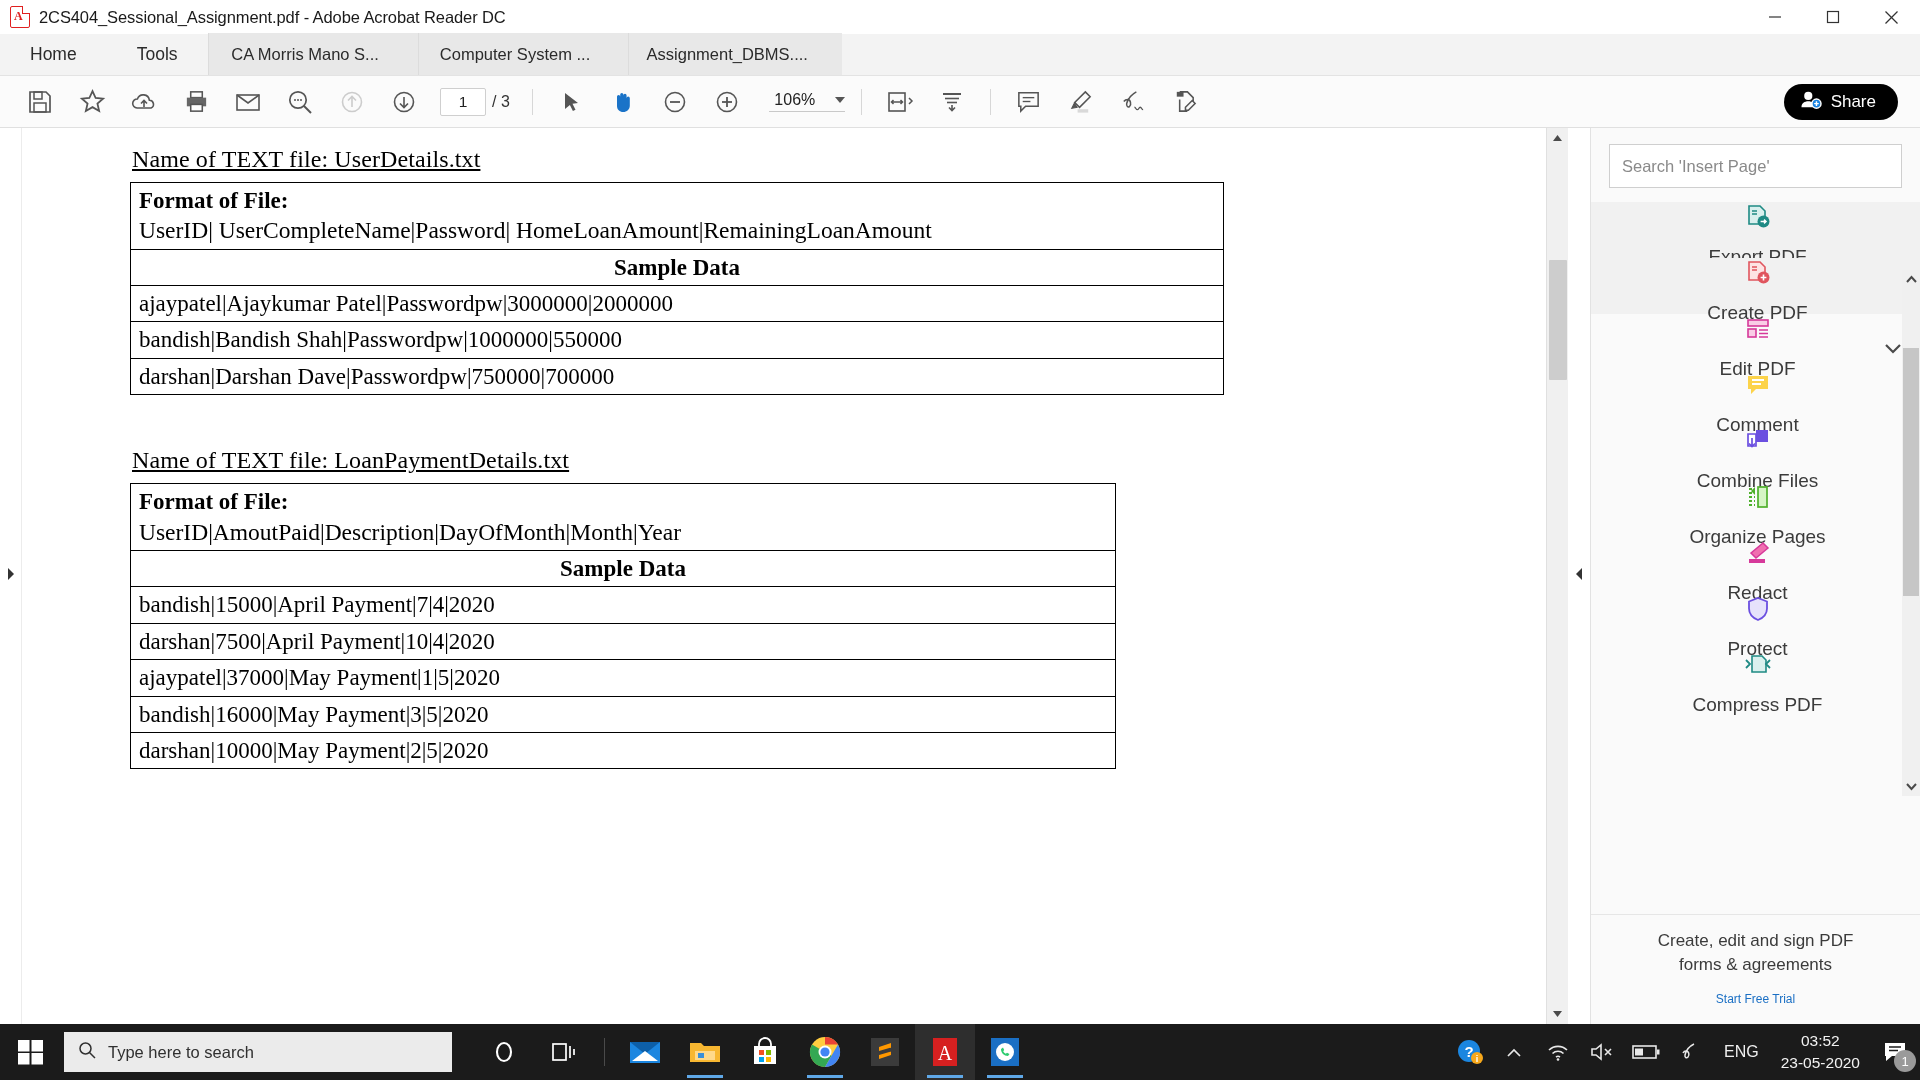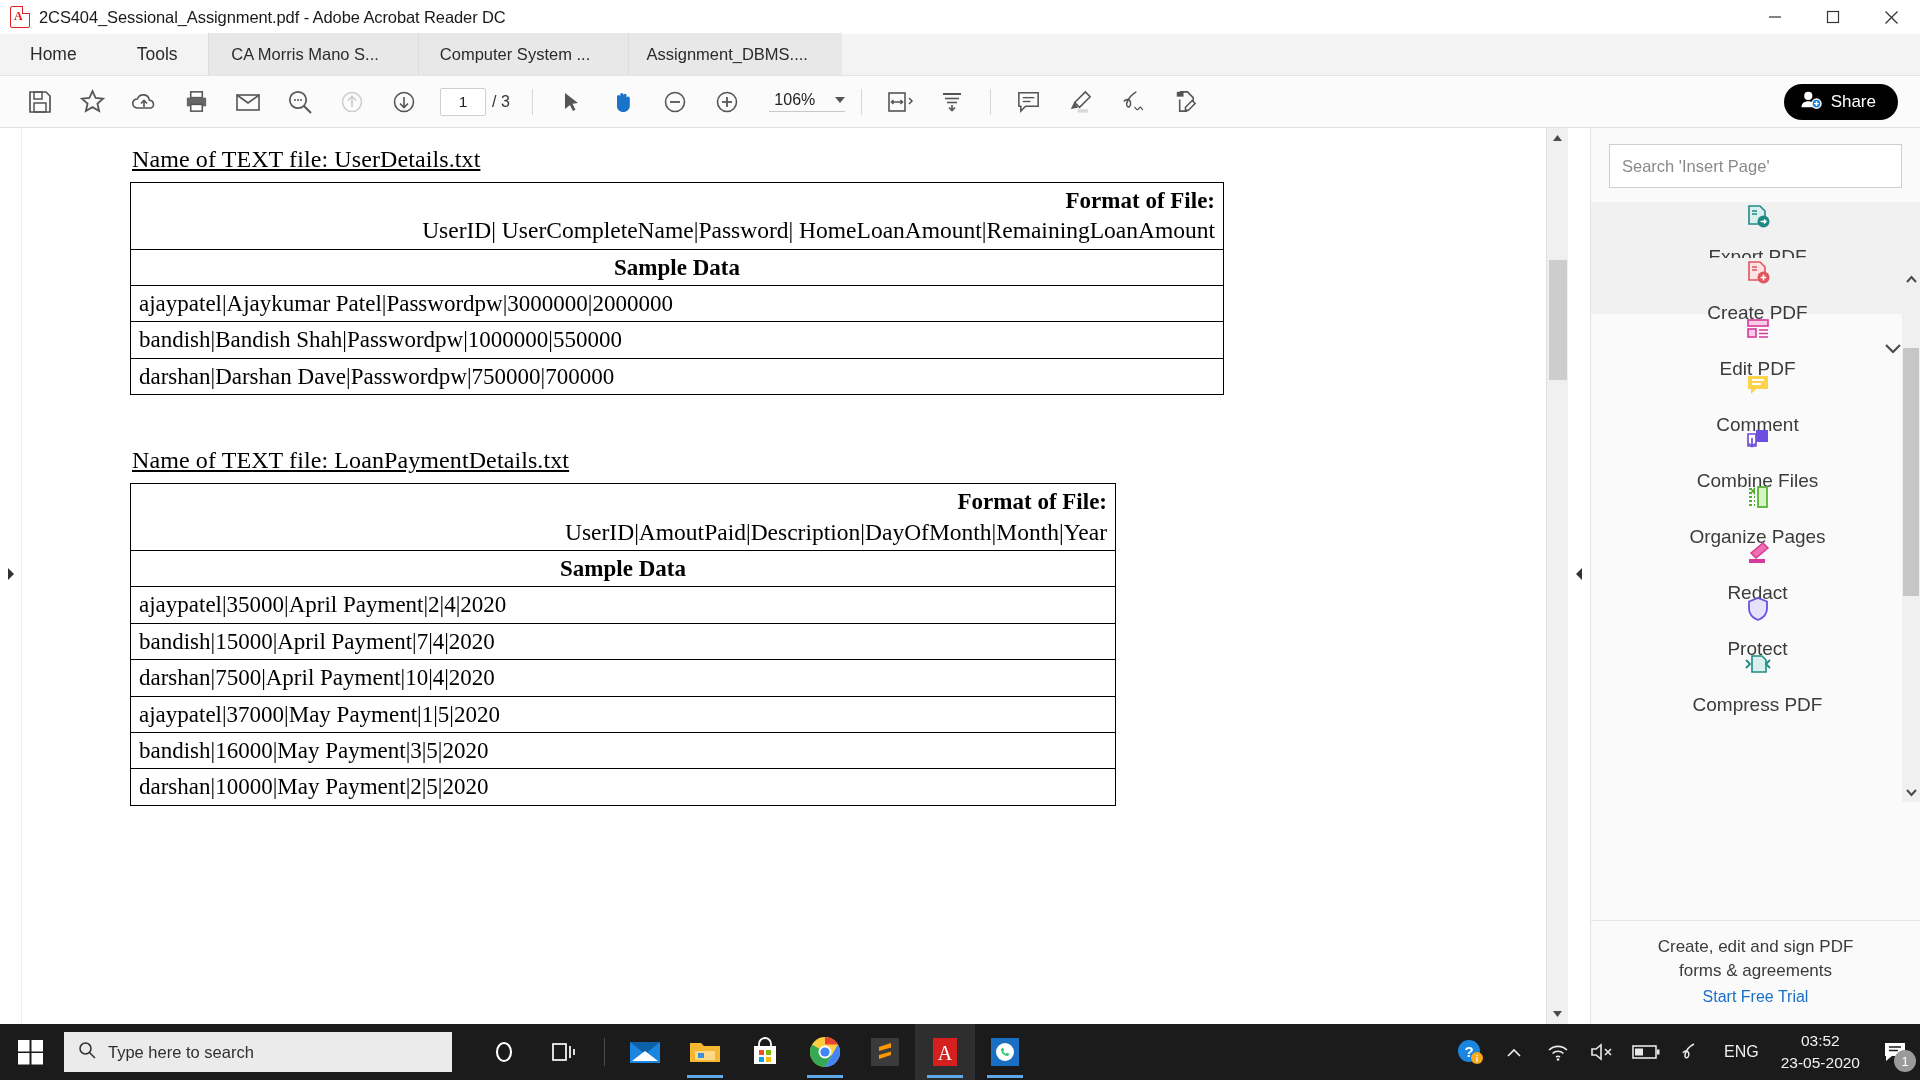--- a/index.html
+++ b/index.html
@@ -98,21 +98,21 @@
   .doc {
     font-family: "Liberation Serif", serif; color: #000;
     padding-left: 108px; padding-right: 40px;
   }
   .doc h3 {
     font-size: 24px; font-weight: normal; margin: 0 0 9px 2px; letter-spacing: 0.1px; text-decoration: underline;
   }
   table.tbl { border-collapse: collapse; table-layout: fixed; }
   table.tbl td { border: 1.6px solid #000; padding: 3px 8px; font-size: 23px; line-height: 1.28; }
   td.ctr { text-align: center; font-weight: bold; }
-  td.fmt { text-align:right; }
+  td.fmt { text-align:left; }
   td.fmt .l1 { font-weight: bold; font-size: 23px; }
   td.fmt .l2 { font-weight: normal; font-size: 23.5px; }
   .gap { height: 52px; }
 
   
   .vsb {
     position:absolute; top:0; right:0; width: 22px; bottom:0; background:#f0f0f0;
     border-left:1px solid #e0e0e0; display:flex; flex-direction:column; align-items:center;
   }
   .vsb .arrow { height: 20px; width:22px; display:flex; align-items:center; justify-content:center;}
@@ -137,21 +137,21 @@
     height: 56px; display:flex; align-items:center; gap: 14px; padding: 0 18px 0 22px;
     font-size: 19px; color: #3b3b3b; position:relative;flex-direction:column;
   }
   .titem.hl { background: #f1f1f1; }
   .titem .ic { width: 30px; height: 30px; flex:none; display:flex; align-items:center; justify-content:center;}
   .titem .chev { margin-left:auto; }
   .panelfooter {
     border-top: 1px solid #e6e6e6; padding: 14px 20px 18px; text-align:center;
   }
   .pf1 { font-size: 17px; color: #3b3b3b; line-height: 1.45; }
-  .pf2 { font-size: 16px; color: #1a6fc4; margin-top: 4px; }
+  .pf2 { font-size: 12px; color: #1a6fc4; margin-top: 14px; }
   .psb {
     position:absolute; right:0; top: 74px; bottom: 118px; width: 18px; background:#f0f0f0;
   }
   .psb .arrow { height:18px; display:flex; align-items:center; justify-content:center;}
   .psb .thumb { position:absolute; left:1px; width:16px; background:#c6c6c6; }
 
   
   .taskbar {
     height: 56px; background: #1b1b1b; display:flex; align-items:center; flex:none; position:relative;
   }
@@ -419,23 +419,20 @@
                 <tr>
               <td class="fmt">
                 <div class="l1">Format of File:</div>
                 <div class="l2">UserID|AmoutPaid|Description|DayOfMonth|Month|Year</div>
               </td>
             </tr>
             <tr>
               <td class="ctr">Sample Data</td>
             </tr>
             <tr>
-                  <td>ajaypatel|35000|April Payment|2|4|2020</td>
-                </tr>
-            <tr>
                   <td>bandish|15000|April Payment|7|4|2020</td>
                 </tr>
             <tr>
                   <td>darshan|7500|April Payment|10|4|2020</td>
                 </tr>
             <tr>
                   <td>ajaypatel|37000|May Payment|1|5|2020</td>
                 </tr>
             <tr>
                   <td>bandish|16000|May Payment|3|5|2020</td>

